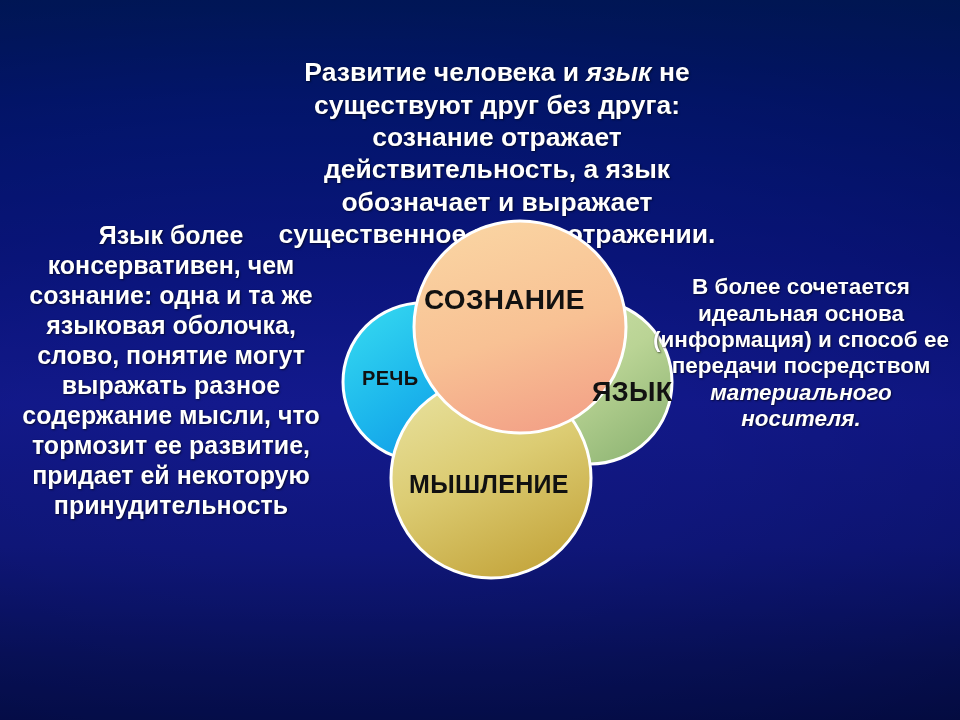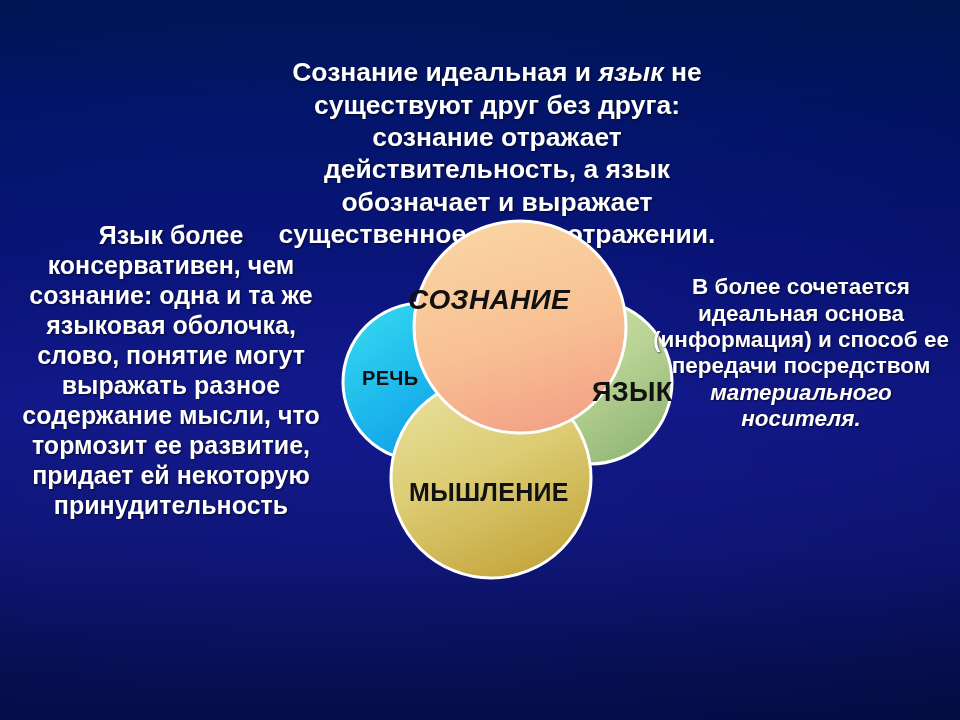--- a/index.html
+++ b/index.html
@@ -80,32 +80,32 @@
   #venn .hit { pointer-events: auto; }
 
   .venn-label {
     position: absolute;
     color: #111111;
     font-weight: bold;
     letter-spacing: 0.3px;
     white-space: nowrap;
     z-index: 35;
   }
-  #label-soznanie { left: 408px; top: 284px; font-size: 28px; font-style: italic; }
+  #label-soznanie { left: 424px; top: 284px; font-size: 28px; }
   #label-rech     { left: 362px; top: 367px; font-size: 20px; }
   #label-yazyk    { left: 592px; top: 377px; font-size: 27px; }
-  #label-myshlenie{ left: 409px; top: 470px; font-size: 25px; margin-top: 8px; }
+  #label-myshlenie{ left: 409px; top: 470px; font-size: 25px; }
 </style>
 </head>
 <body>
 
 <div id="slide">
 
   <div class="txt" id="title-text">
-    <span>Сознание идеальная и </span><span class="it">язык</span><span>  не</span>
+    <span>Развитие человека и </span><span class="it">язык</span><span>  не</span>
     <span>существуют друг без друга: сознание отражает действительность, а язык обозначает и выражает существенное в этом отражении.</span>
   </div>
 
   <div class="txt" id="left-text">Язык более консервативен, чем сознание: одна и та же языковая оболочка, слово, понятие могут выражать разное содержание мысли, что тормозит ее развитие, придает ей некоторую принудительность</div>
 
   <div class="txt" id="right-top-text">
     <span>В более сочетается идеальная основа (информация) и способ ее передачи посредством </span><span class="it">материального носителя.</span>
   </div>
 
 

